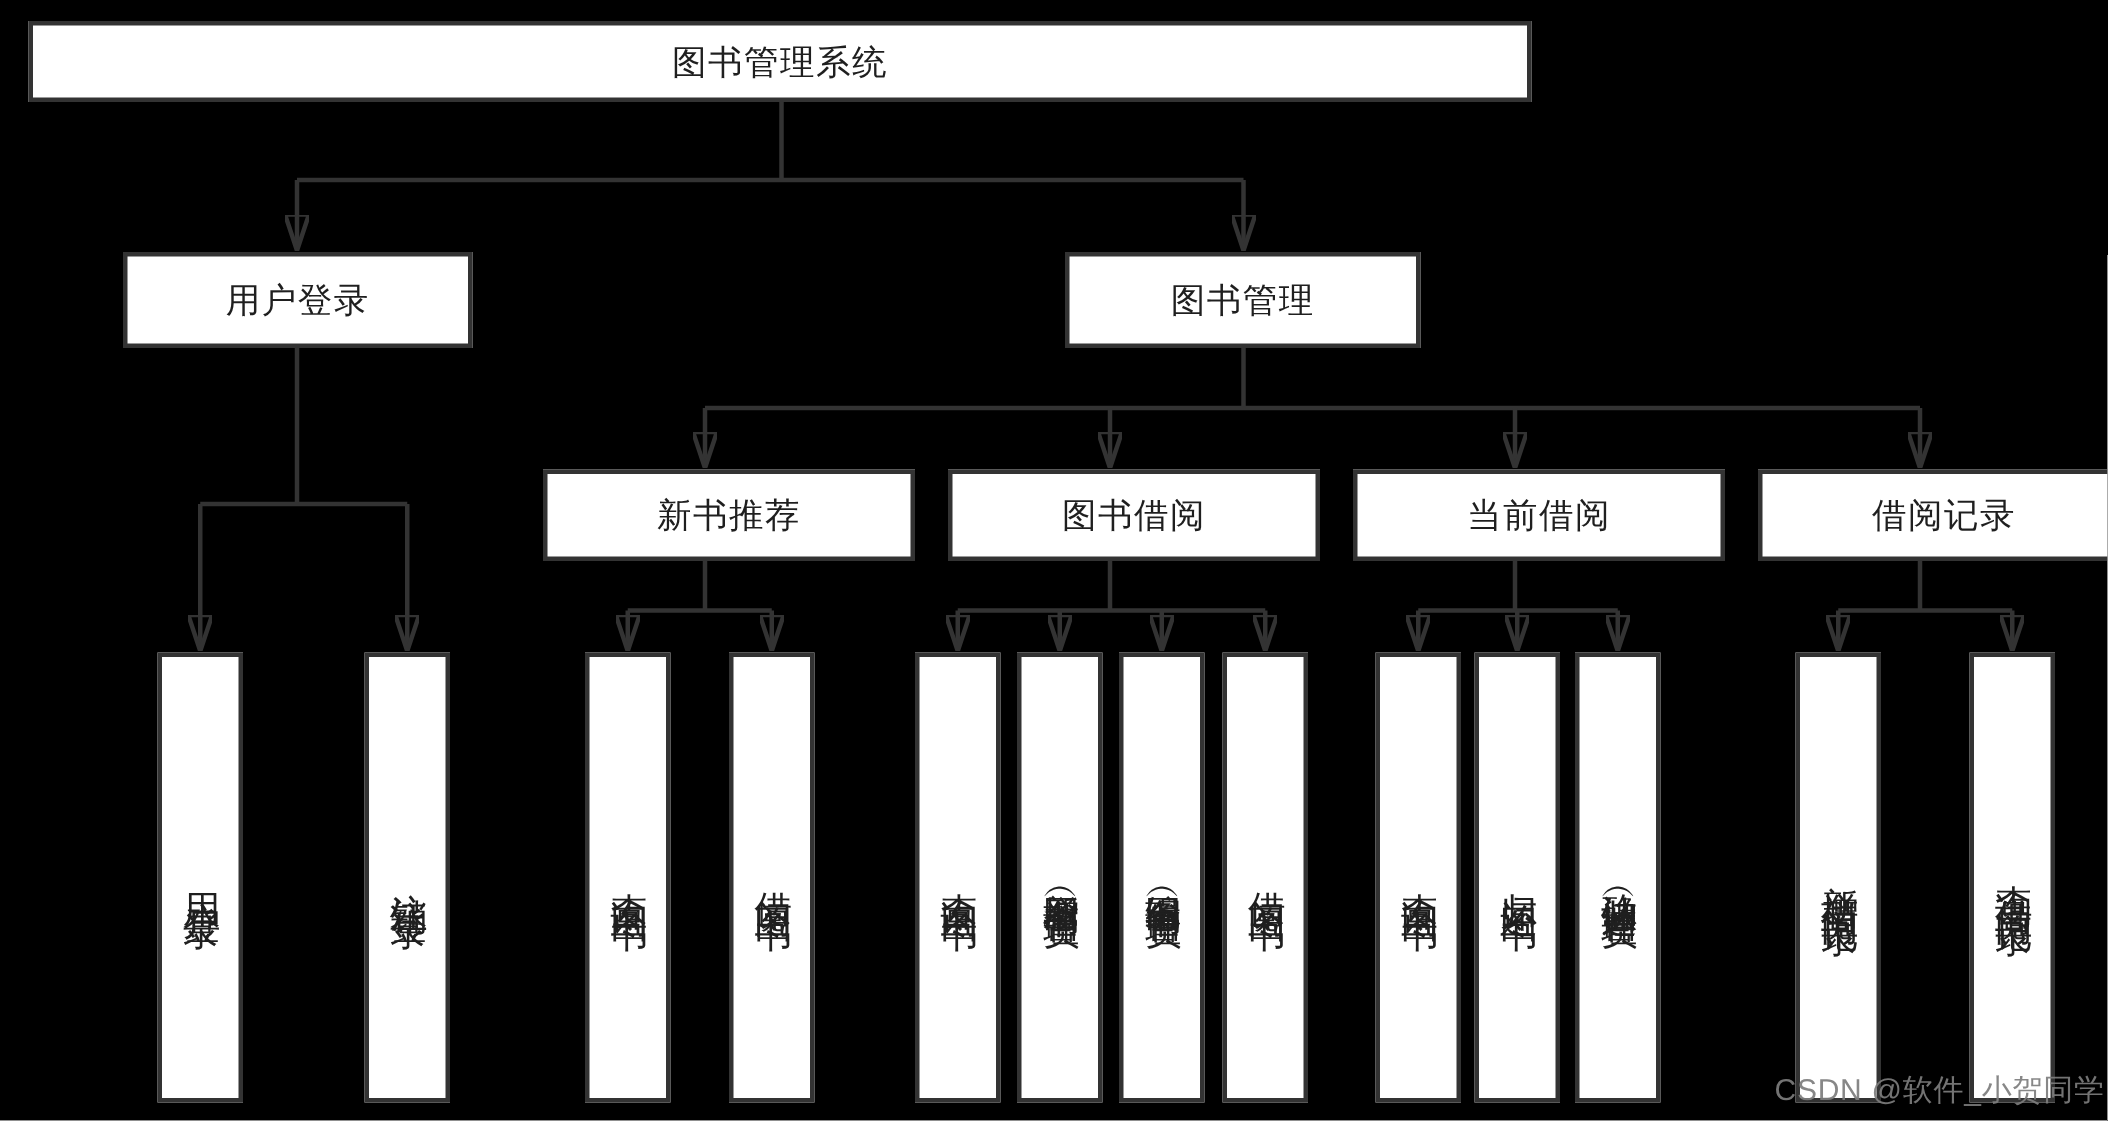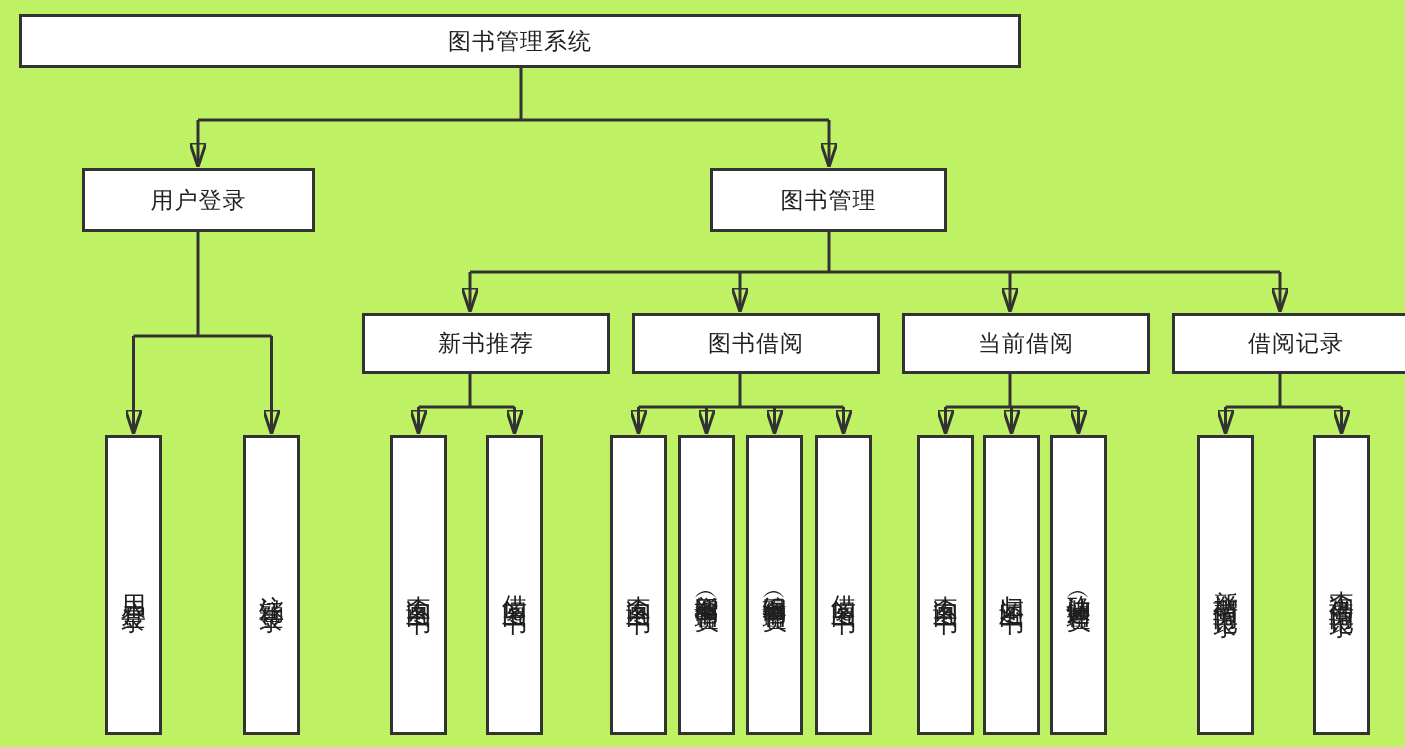--- a/index.html
+++ b/index.html
@@ -4,21 +4,21 @@
 <style>
   html, body {
     margin: 0;
     padding: 0;
     background: #ffffff;
   }
   .stage {
     position: relative;
     width: 1405px;
     height: 747px;
-    background: #bef264;
+    background: #000000;
     font-family: "Liberation Sans", "DejaVu Sans", sans-serif;
     overflow: hidden;
   }
   .connectors {
     position: absolute;
     left: 0;
     top: 0;
     z-index: 1;
   }
   .node {
@@ -187,14 +187,15 @@
     <span>确认归还（管理员）</span>
   </div>
 
   <div class="node leaf p-l12">
     <span>新增借阅记录</span>
   </div>
   <div class="node leaf p-l13">
     <span>查询借阅记录</span>
   </div>
 
+  <div class="watermark">CSDN @软件_小贺同学</div>
 
 </div>
 
 </body></html>

